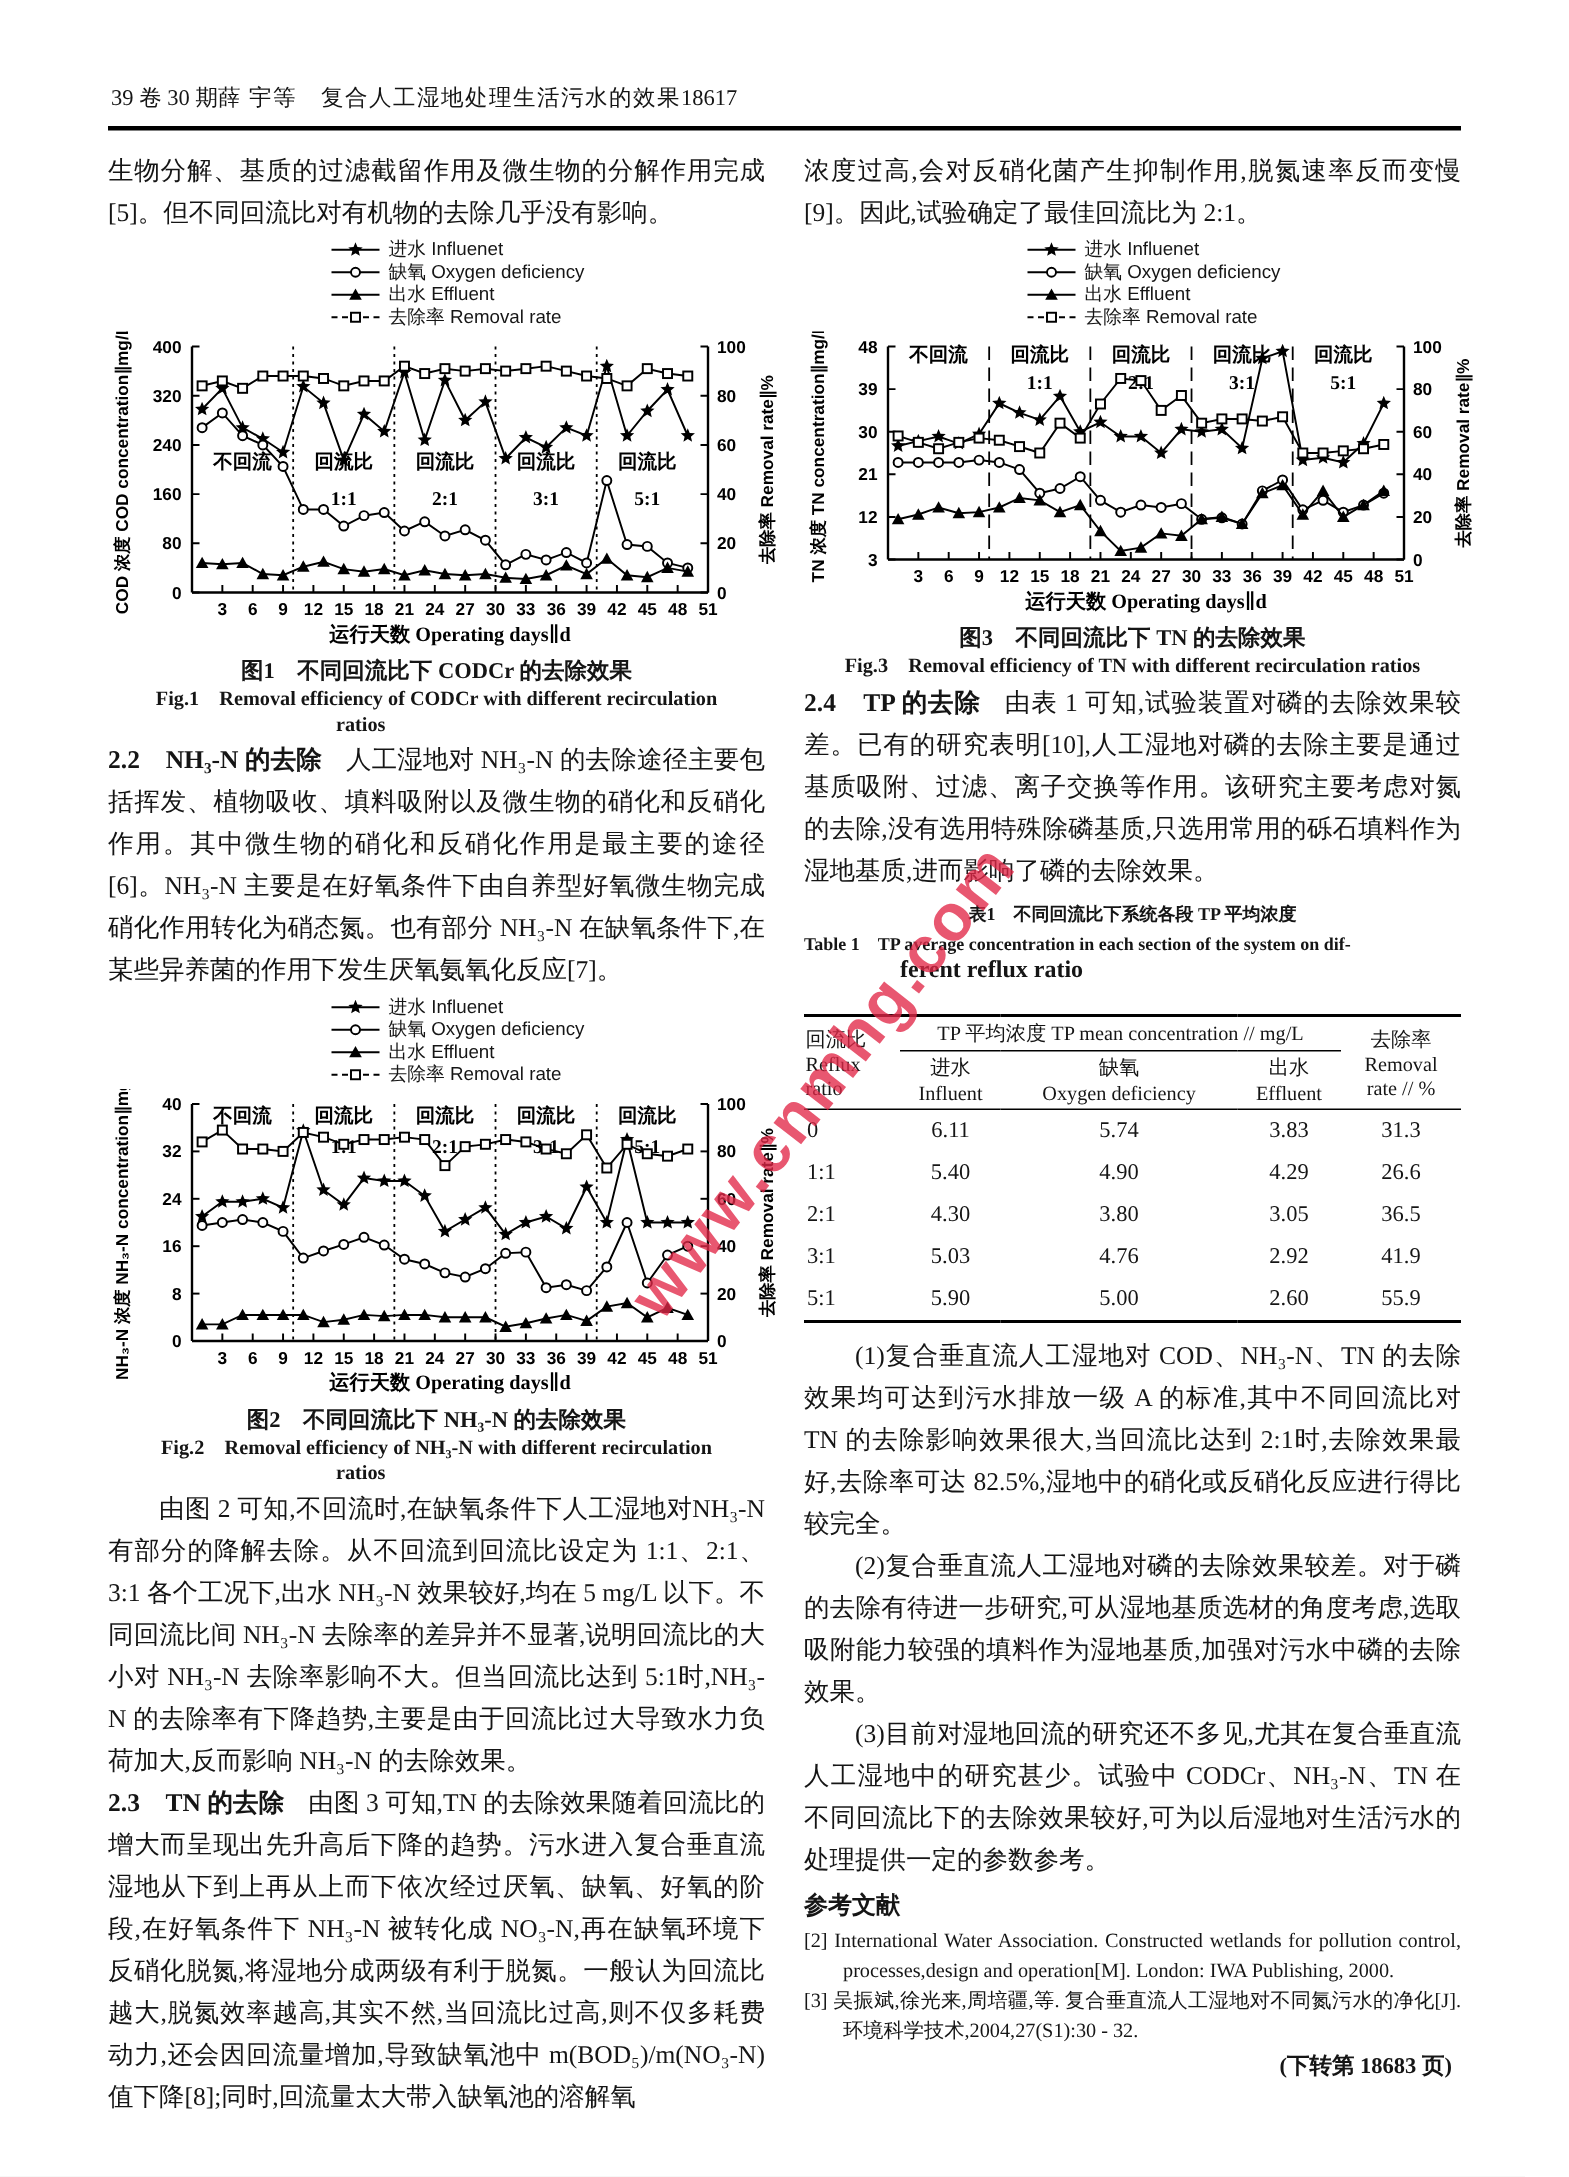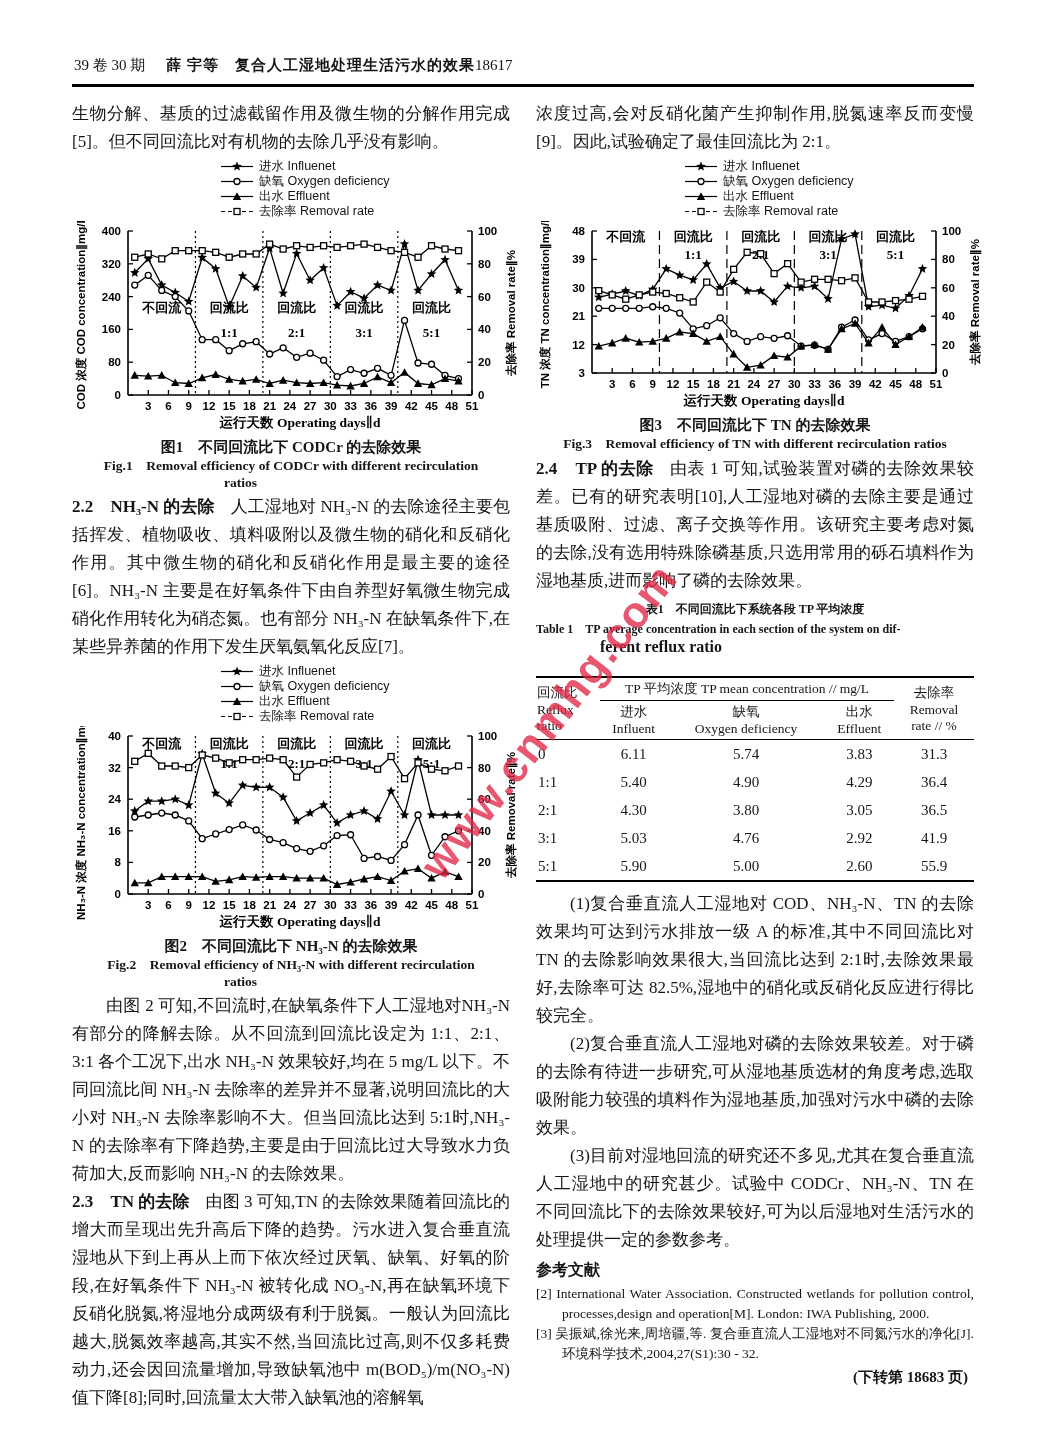--- a/index.html
+++ b/index.html
@@ -1,19 +1,19 @@
 <!DOCTYPE html>
 <html><head>
 <meta charset="utf-8">
 <style>
   html,body{margin:0;padding:0;background:#f2f2f0;}
   body{width:1046px;height:1451px;position:relative;font-family:"Liberation Serif","DejaVu Serif",serif;color:#151515;}
   .page{position:absolute;inset:0;background:#fff;padding:56px 72px 10px;box-sizing:border-box;overflow:hidden;}
   header{display:flex;justify-content:flex-start;align-items:baseline;font-size:15px;padding:0 2px 9px;}
-  .htitle{font-weight:bold;letter-spacing:1px;padding-left:21px;}
+  .htitle{font-weight:normal;letter-spacing:1px;}
   .rule{border-top:3.5px solid #000;margin-bottom:13px;}
   .cols{display:flex;gap:26px;}
   .col{width:438px;}
   p.body{font-size:17px;line-height:28px;margin:0;text-align:justify;}
   .indent{text-indent:2em;}
   .shead{font-weight:bold;margin-right:16px;white-space:nowrap;}
   figure{margin:3px 0 2px;}
   .legend{margin:3px 0 2px 148px;}
   .legend-item{display:flex;align-items:center;gap:5px;height:15px;
     font-family:"Liberation Sans","DejaVu Sans",sans-serif;font-size:12.5px;font-weight:normal;}
@@ -774,21 +774,21 @@
                 <td>6.11</td>
                 <td>5.74</td>
                 <td>3.83</td>
                 <td>31.3</td>
               </tr>
               <tr>
                 <td class="c0">1:1</td>
                 <td>5.40</td>
                 <td>4.90</td>
                 <td>4.29</td>
-                <td>36.4</td>
+                <td>26.6</td>
               </tr>
               <tr>
                 <td class="c0">2:1</td>
                 <td>4.30</td>
                 <td>3.80</td>
                 <td>3.05</td>
                 <td>36.5</td>
               </tr>
               <tr>
                 <td class="c0">3:1</td>

